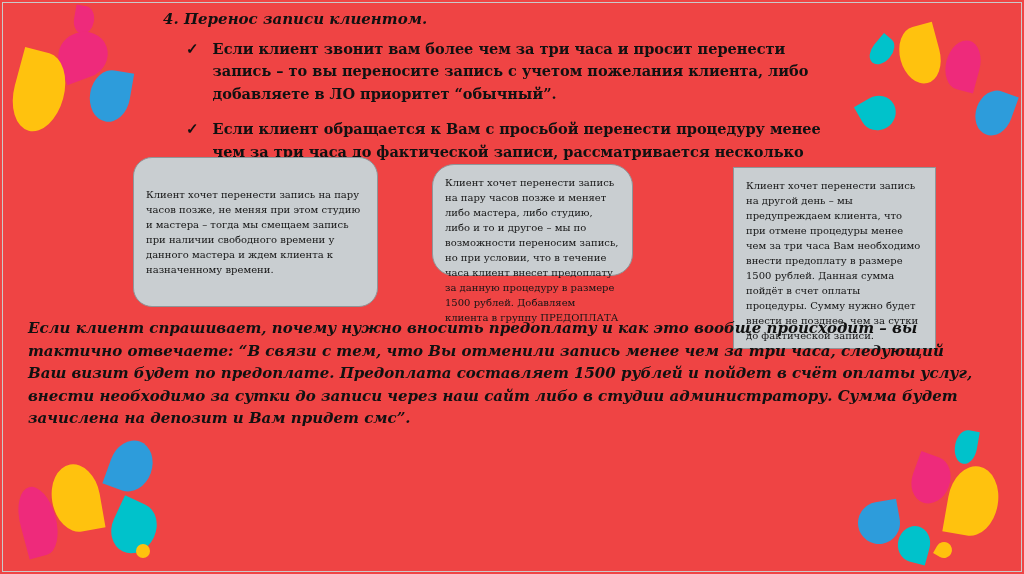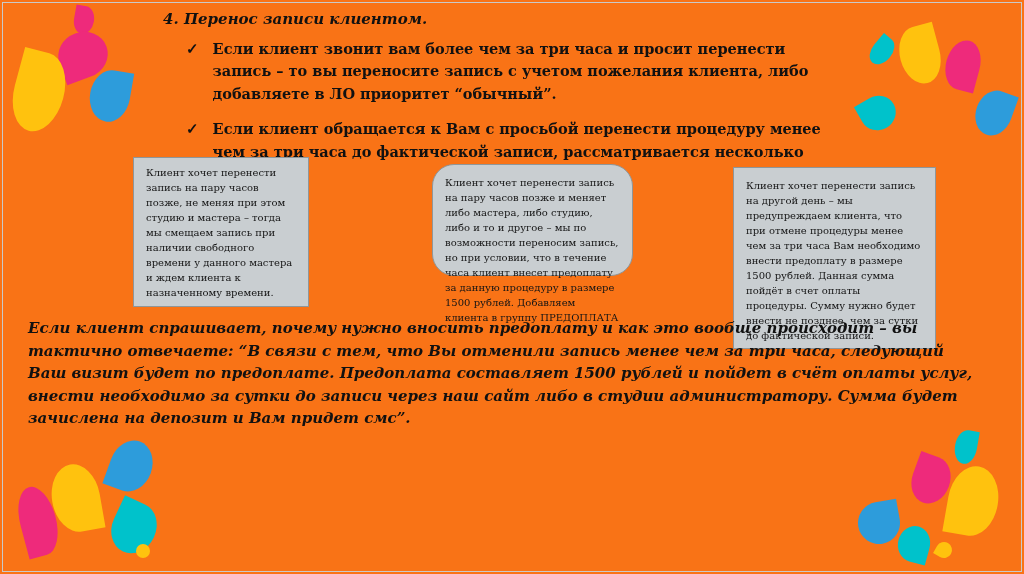--- a/index.html
+++ b/index.html
@@ -1,20 +1,20 @@
 <!DOCTYPE html>
 <html><head>
 <meta charset="utf-8">
 <style>
   * { margin:0; padding:0; box-sizing:border-box; }
   html,body { background:#ffffff; }
   .slide {
     position:relative;
     width:1024px; height:574px;
-    background:#f97316;
+    background:#ef4444;
     overflow:hidden;
     font-family:"DejaVu Serif","Liberation Serif",serif;
     color:#111111;
   }
   .frame {
     position:absolute; inset:2px;
     border:1px solid #c9c9c9;
     pointer-events:none;
   }
   
@@ -39,21 +39,21 @@
     line-height:1.55;
   }
   .option-box {
     position:absolute;
     background:#c9ced1;
     border:1px solid #8f9699;
     padding:10px 12px;
     font-size:10px; line-height:1.5;
     color:#141414;
   }
-  .box-1 { left:133px; top:157px; width:176px; height:150px; display:flex; align-items:center; }
+  .box-1 { left:133px; top:157px; width:245px; height:150px; display:flex; align-items:center;border-radius:19px; }
   .box-2 { left:432px; top:164px; width:201px; height:112px;border-radius:22px; }
   .box-3 { left:733px; top:167px; width:203px; height:182px; }
   .footer-text {
     position:absolute; left:28px; top:317px; width:956px;
     font-size:15px; font-weight:bold; font-style:italic;
     line-height:1.5;
   }
   
   .drop { position:absolute; display:block; }
   .pink  { background:#EE2A7B; }

